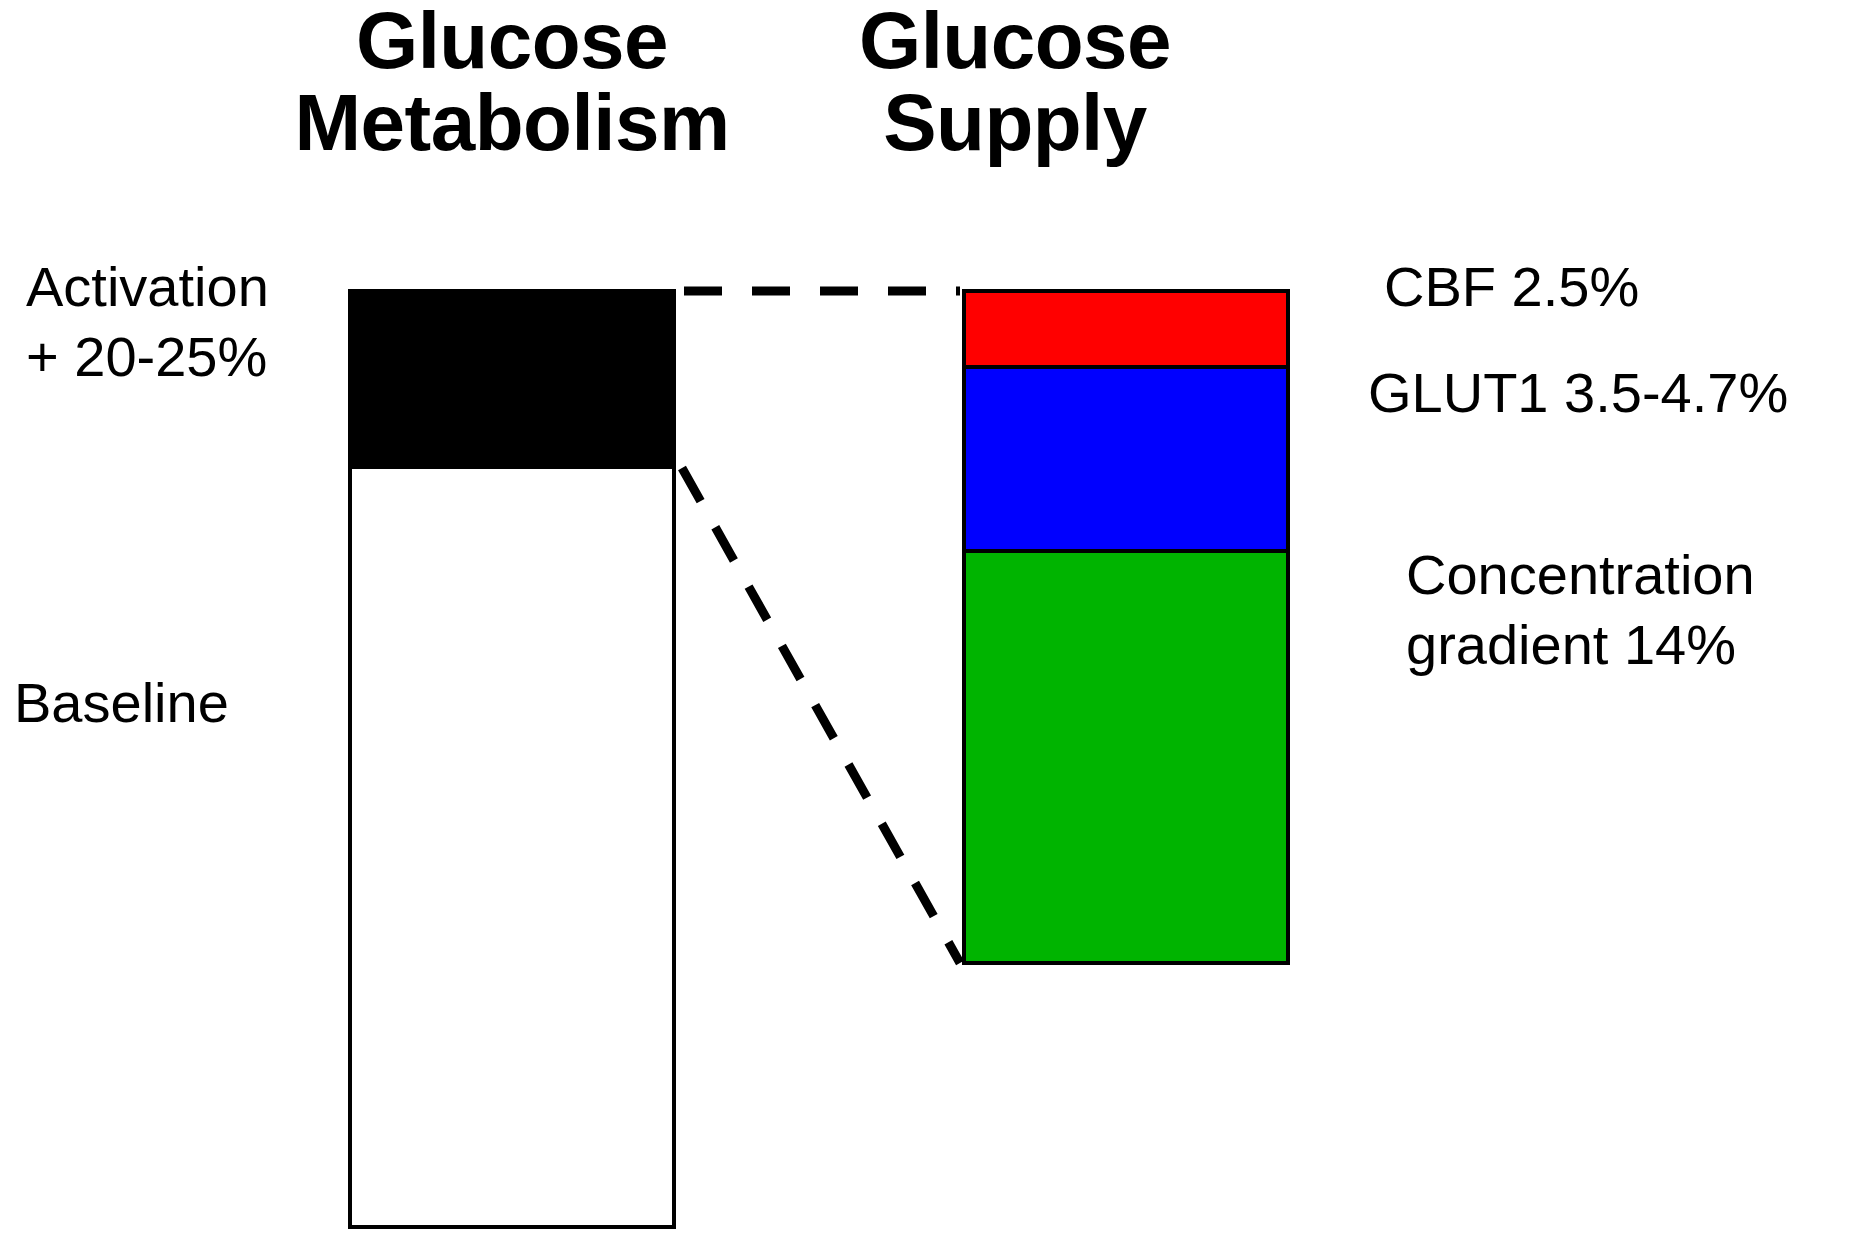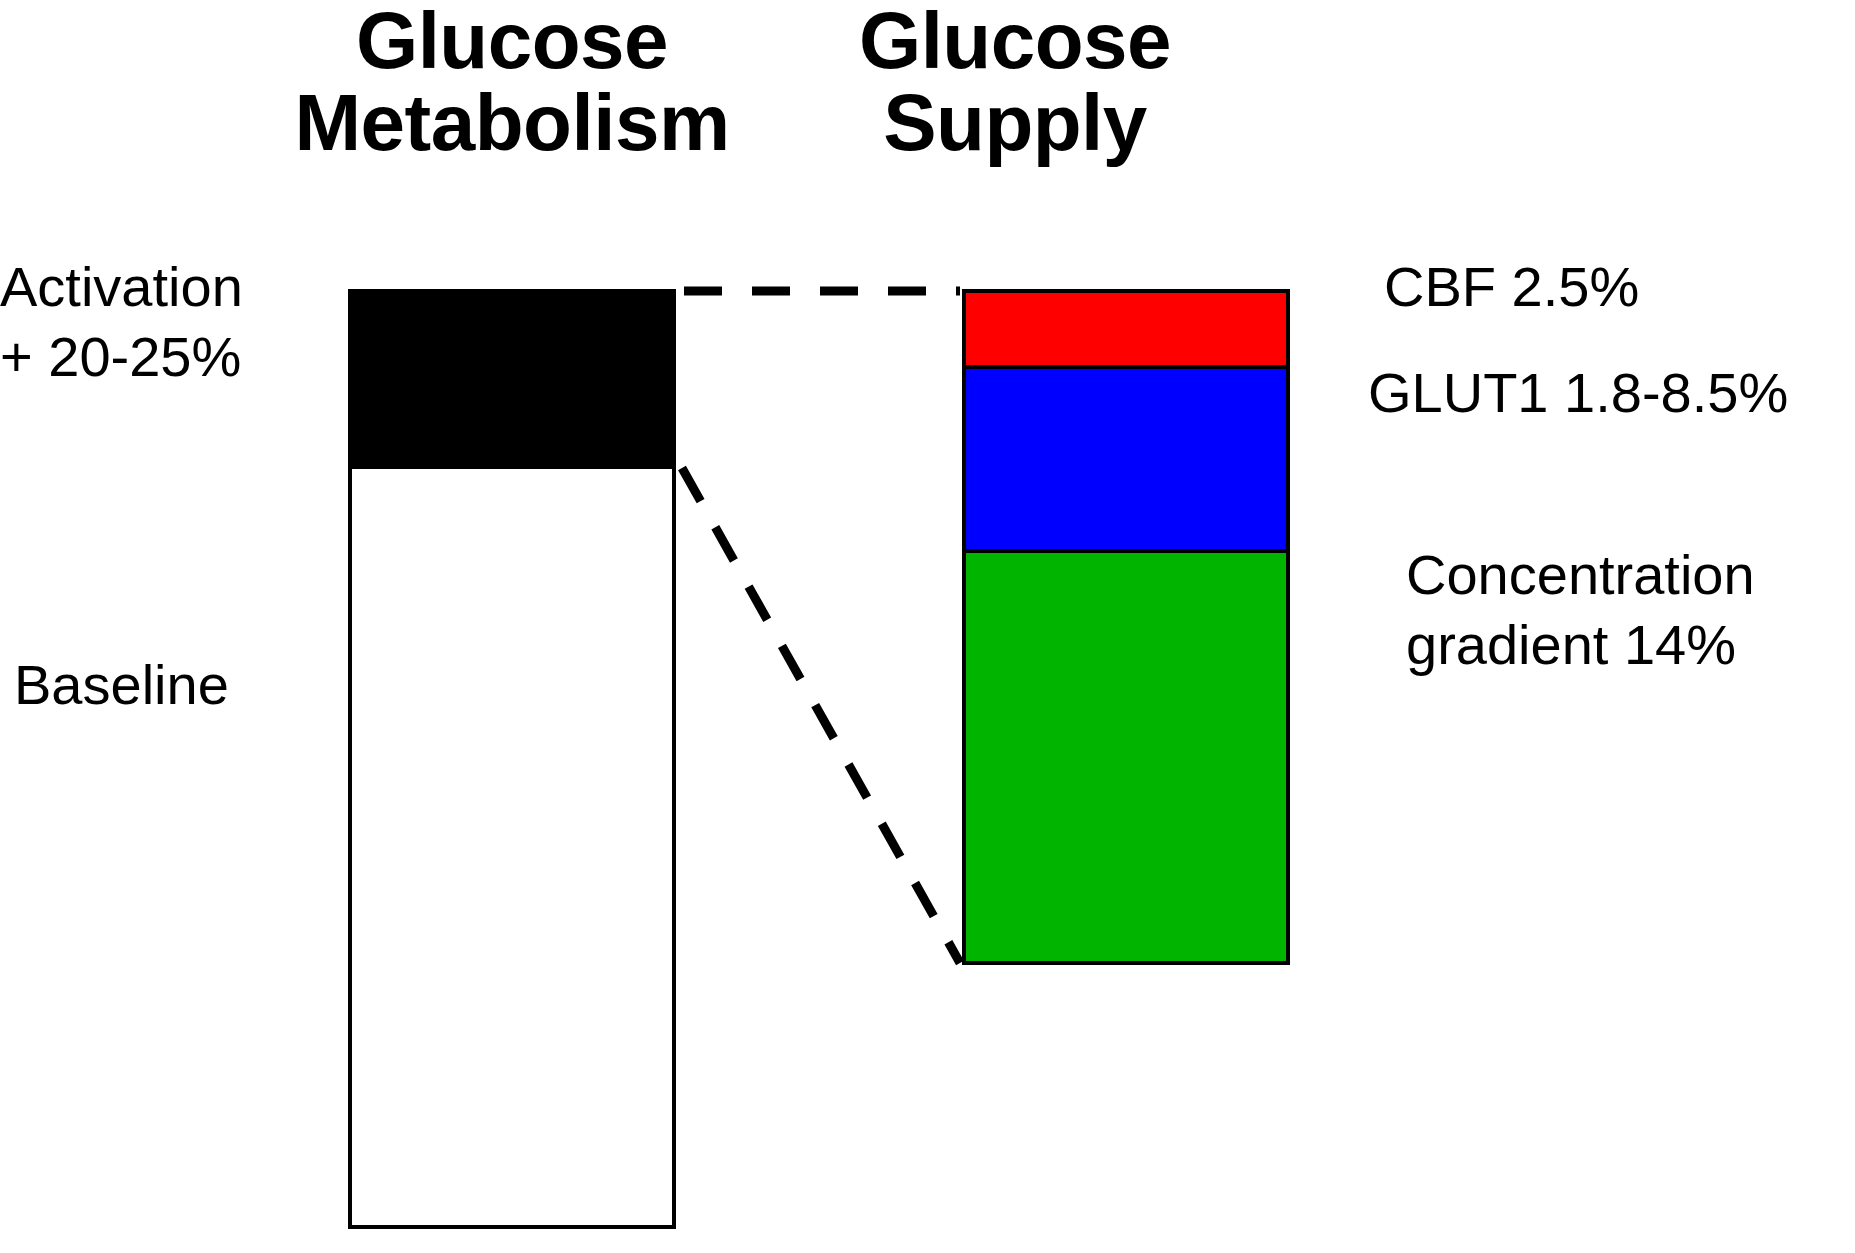--- a/index.html
+++ b/index.html
@@ -88,22 +88,22 @@
   #seg-gradient{ flex: 1 1 auto; background: #00b400; }
 
   
   .label {
     position: absolute;
     font-size: 56px;
     line-height: 1.25;
     white-space: pre-line;
     color: #000000;
   }
-  #label-activation { left: 0;   top: 252px; width: 330px; }
-  #label-baseline   { left: 14px;   top: 650px; width: 330px; }
+  #label-activation { left: 26px;   top: 252px; width: 330px; }
+  #label-baseline   { left: 14px;   top: 668px; width: 330px; }
   #label-cbf        { left: 1368px; top: 252px; width: 470px; margin-left: 16px; }
   #label-glut1      { left: 1368px; top: 358px; width: 480px; }
   #label-gradient   { left: 1368px; top: 540px; width: 430px; margin-left: 38px; }
 
   
   #connectors {
     position: absolute;
     left: 0;
     top: 0;
     width: 1855px;
@@ -138,18 +138,18 @@
   </svg>
 
   <div class="bar" id="bar-supply">
     <div id="seg-cbf"></div>
     <div id="seg-glut1"></div>
     <div id="seg-gradient"></div>
   </div>
 
   <div class="label" id="label-cbf">CBF 2.5%</div>
 
-  <div class="label" id="label-glut1">GLUT1 1.8-8.5%</div>
+  <div class="label" id="label-glut1">GLUT1 3.5-4.7%</div>
 
   <div class="label" id="label-gradient">Concentration
 gradient 14%</div>
 
 </div>
 
 </body></html>

